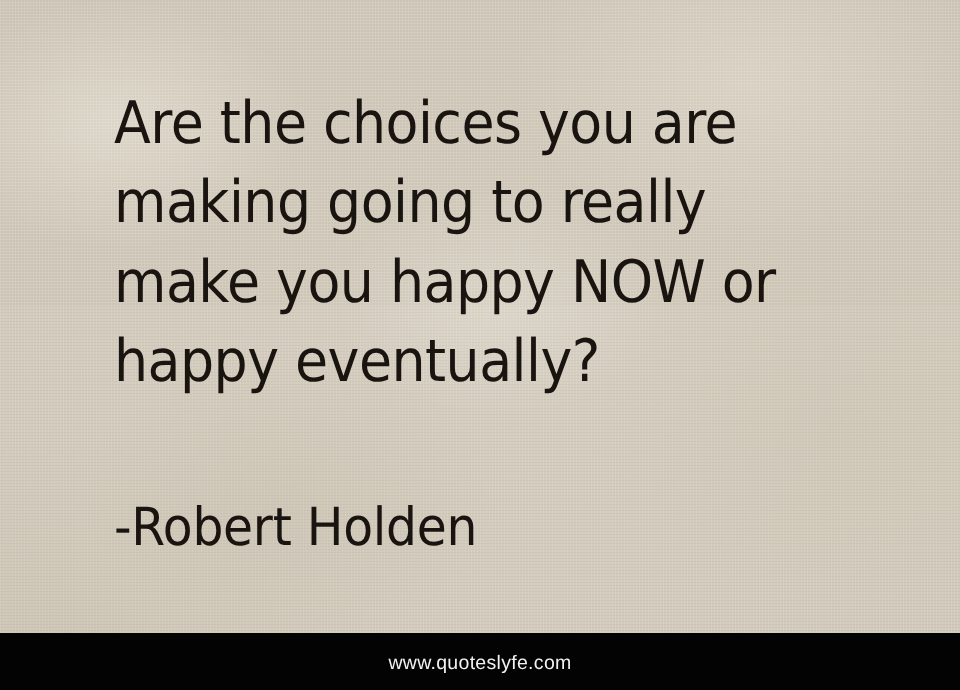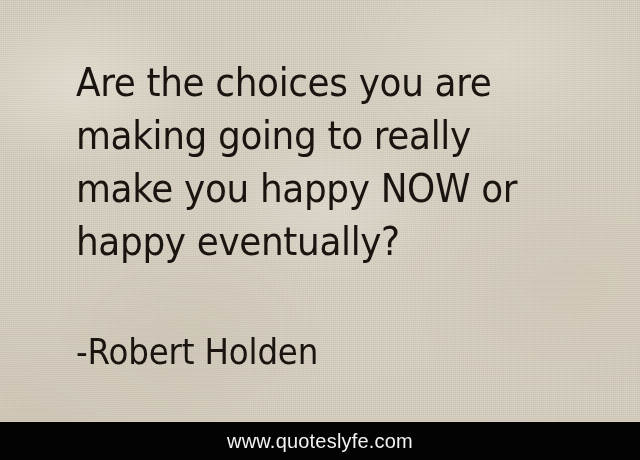--- a/index.html
+++ b/index.html
@@ -98,21 +98,21 @@
     right: 0;
     top: 422px;
     height: 38px;
     background: #030303;
     display: flex;
     align-items: center;
     justify-content: center;
   }
   #footer-url {
     font-family: "Liberation Sans", sans-serif;
-    font-size: 20px;
+    font-size: 13px;
     letter-spacing: 0.2px;
     color: #f2f2f2;
   }
 </style>
 </head>
 <body>
 
 <div id="quote-card">
 
   <div id="paper-texture"></div>

